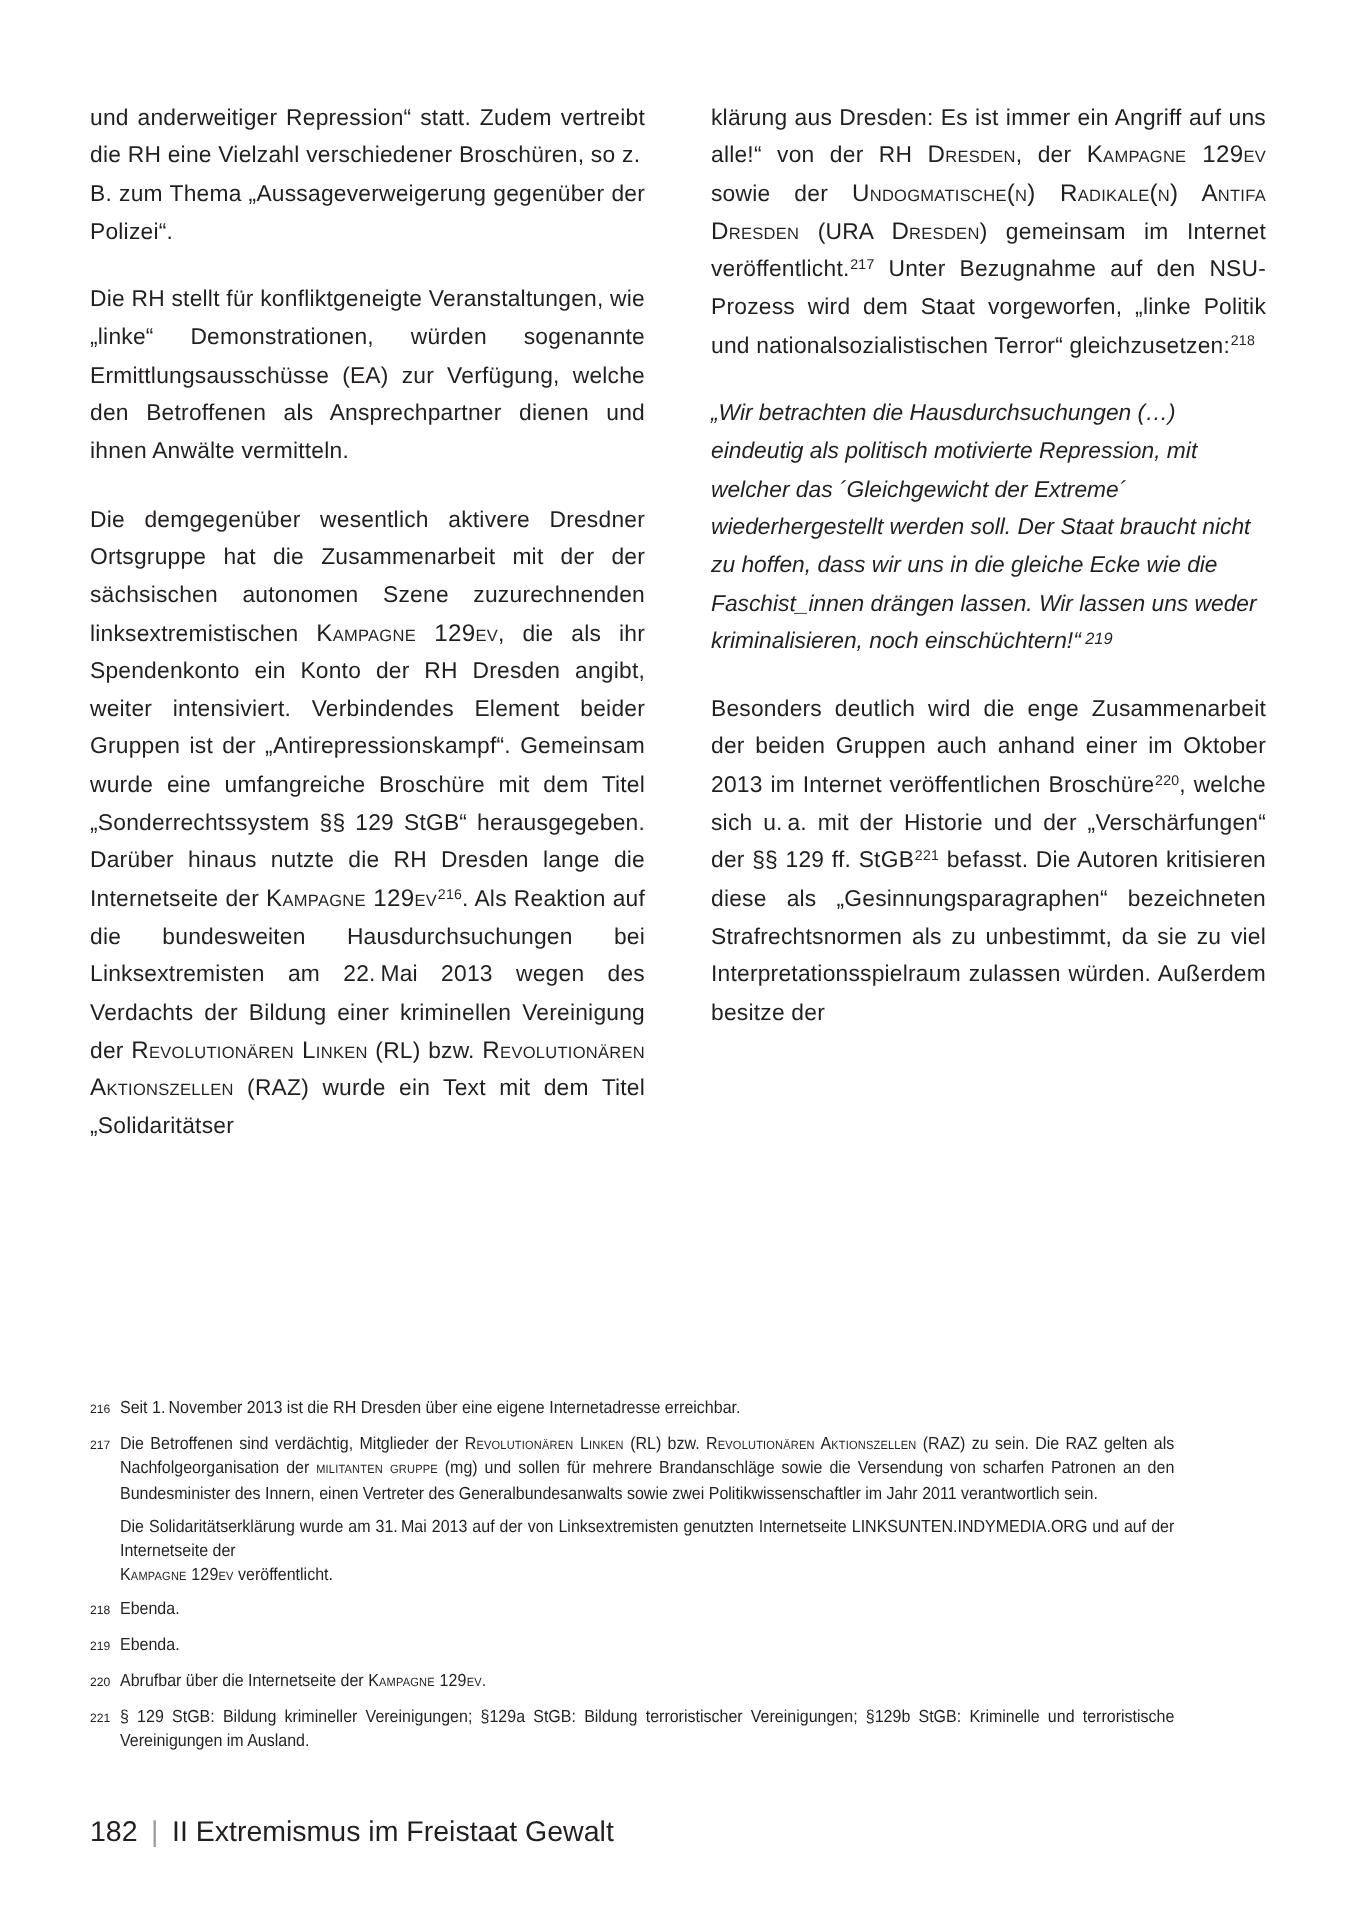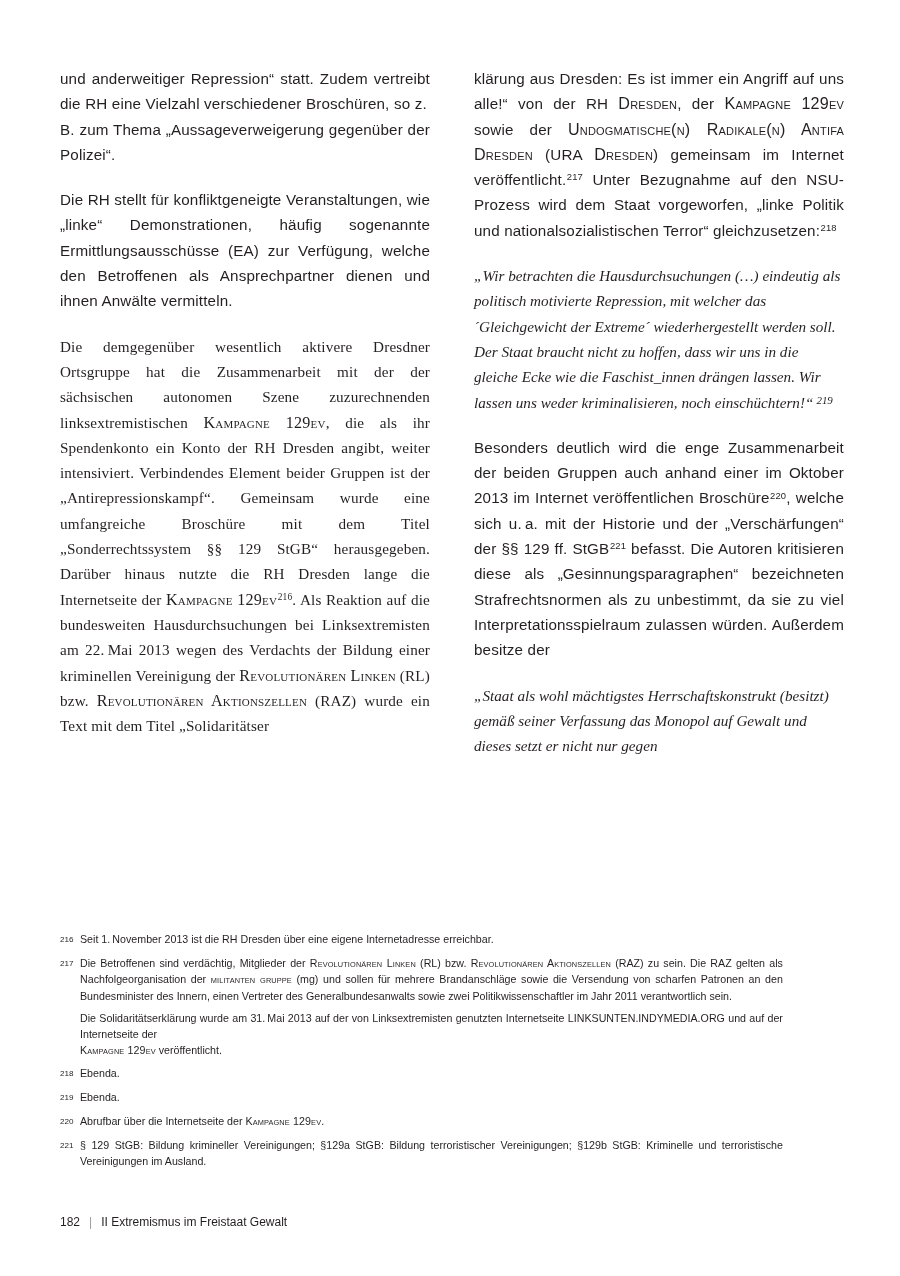--- a/index.html
+++ b/index.html
@@ -36,30 +36,29 @@
   p.body {
     margin: 0 0 20px 0;
     font-size: 15.2px;
     line-height: 25.3px;
     text-align: justify;
     text-justify: inter-word;
     hyphens: manual;
     letter-spacing: 0.01em;
     color: #231f20;
   }
-  p.body:last-child { margin-bottom: 0; font-family: Liberation Serif, serif; }
+  p.body:last-child { margin-bottom: 0; }
 
   p.quote {
     margin: 0 0 20px 0;
     font-size: 15.2px;
     line-height: 25.3px;
     font-style: italic;
     text-align: left;
     color: #231f20;
-    font-family: Liberation Serif, serif;
   }
 
   .sc {
     font-variant: small-caps;
     font-size: 1.06em;
     letter-spacing: 0.012em;
   }
   sup.fn {
     font-size: 0.62em;
     vertical-align: 0.52em;
@@ -107,48 +106,47 @@
     display: block;
     margin-top: 5.5px;
   }
   .fn-text .sc { font-size: 1.0em; }
 
   
   .page-footer {
     position: absolute;
     left: 60px;
     bottom: 44px;
-    font-size: 12px;
+    font-size: 19px;
     line-height: 20px;
     color: #231f20;
     display: flex;
     align-items: flex-start;
     gap: 9px;
   }
   .page-footer .sep {
     color: #9b9b9b;
     font-weight: 300;
   }
 </style>
 </head>
 <body>
 
 <div class="page">
 
   <div class="columns">
     <div class="col" id="left-col">
         <p class="body"><span>und anderweitiger Repression“ statt. Zudem vertreibt die RH eine Vielzahl verschiedener Bro­schüren, so z. B. zum Thema „Aussageverweige­rung gegenüber der Polizei“.</span></p>
-        <p class="body"><span>Die RH stellt für konfliktgeneigte Veranstaltun­gen, wie „linke“ Demonstrationen, häufig soge­nannte Ermittlungsausschüsse (EA) zur Verfü­gung, welche den Betroffenen als Ansprechpart­ner dienen und ihnen Anwälte vermitteln.</span></p>
+        <p class="body"><span>Die RH stellt für konfliktgeneigte Veranstaltun­gen, wie „linke“ Demonstrationen, würden soge­nannte Ermittlungsausschüsse (EA) zur Verfü­gung, welche den Betroffenen als Ansprechpart­ner dienen und ihnen Anwälte vermitteln.</span></p>
         <p class="body"><span>Die demgegenüber wesentlich aktivere Dresdner Ortsgruppe hat die Zusammenarbeit mit der der sächsischen autonomen Szene zuzurechnenden linksextremistischen </span><span class="sc">Kampagne 129ev</span><span>, die als ihr Spendenkonto ein Konto der RH Dresden an­gibt, weiter intensiviert. Verbindendes Element beider Gruppen ist der „Antirepressionskampf“. Gemeinsam wurde eine umfangreiche Broschüre mit dem Titel „Sonderrechtssystem §§ 129 StGB“ herausgegeben. Darüber hinaus nutzte die RH Dresden lange die Internetseite der </span><span class="sc">Kampagne 129ev</span><sup class="fn">216</sup><span>. Als Reaktion auf die bundesweiten Hausdurchsuchungen bei Linksextremisten am 22. Mai 2013 wegen des Verdachts der Bildung einer kriminellen Vereinigung der </span><span class="sc">Revolutionären Linken</span><span> (RL) bzw. </span><span class="sc">Revolutionären Aktionszellen</span><span> (RAZ) wurde ein Text mit dem Titel „Solidaritätser­</span></p>
       </div>
     <div class="col" id="right-col">
         <p class="body"><span>klärung aus Dresden: Es ist immer ein Angriff auf uns alle!“ von der RH </span><span class="sc">Dresden</span><span>, der </span><span class="sc">Kampagne 129ev</span><span> sowie der </span><span class="sc">Undogmatische(n) Radikale(n) Antifa Dresden</span><span> (URA </span><span class="sc">Dresden</span><span>) gemeinsam im Inter­net veröffentlicht.</span><sup class="fn">217</sup><span> Unter Bezugnahme auf den NSU-Prozess wird dem Staat vorgeworfen, „linke Politik und nationalsozialistischen Terror“ gleichzusetzen:</span><sup class="fn">218</sup></p>
         <p class="quote"><span>„Wir betrachten die Hausdurchsuchungen (…) eindeutig als politisch motivierte Repression, mit welcher das ´Gleichgewicht der Extreme´ wiederhergestellt werden soll. Der Staat braucht nicht zu hoffen, dass wir uns in die gleiche Ecke wie die Faschist_innen drängen lassen. Wir las­sen uns weder kriminalisieren, noch einschüch­tern!“</span><sup class="fn">219</sup></p>
         <p class="body"><span>Besonders deutlich wird die enge Zusammen­arbeit der beiden Gruppen auch anhand einer im Oktober 2013 im Internet veröffentlichen Broschüre</span><sup class="fn">220</sup><span>, welche sich u. a. mit der Historie und der „Verschärfungen“ der §§ 129 ff. StGB</span><sup class="fn">221</sup><span> befasst. Die Autoren kritisieren diese als „Gesin­nungsparagraphen“ bezeichneten Strafrechts­normen als zu unbestimmt, da sie zu viel Inter­pretationsspielraum zulassen würden. Außerdem besitze der</span></p>
-        <p class="quote"><span>„Staat als wohl mächtigstes Herrschaftskonstrukt (besitzt) gemäß seiner Verfassung das Monopol auf Gewalt und dieses setzt er nicht nur gegen</span></p>
       </div>
   </div>
 
   <div class="footnotes" id="footnotes">
       <div class="fn-row">
         <div class="fn-num">216</div>
         <div class="fn-text"><span>Seit 1. November 2013 ist die RH Dresden über eine eigene Internetadresse erreichbar.</span></div>
       </div>
       <div class="fn-row">
         <div class="fn-num">217</div>

